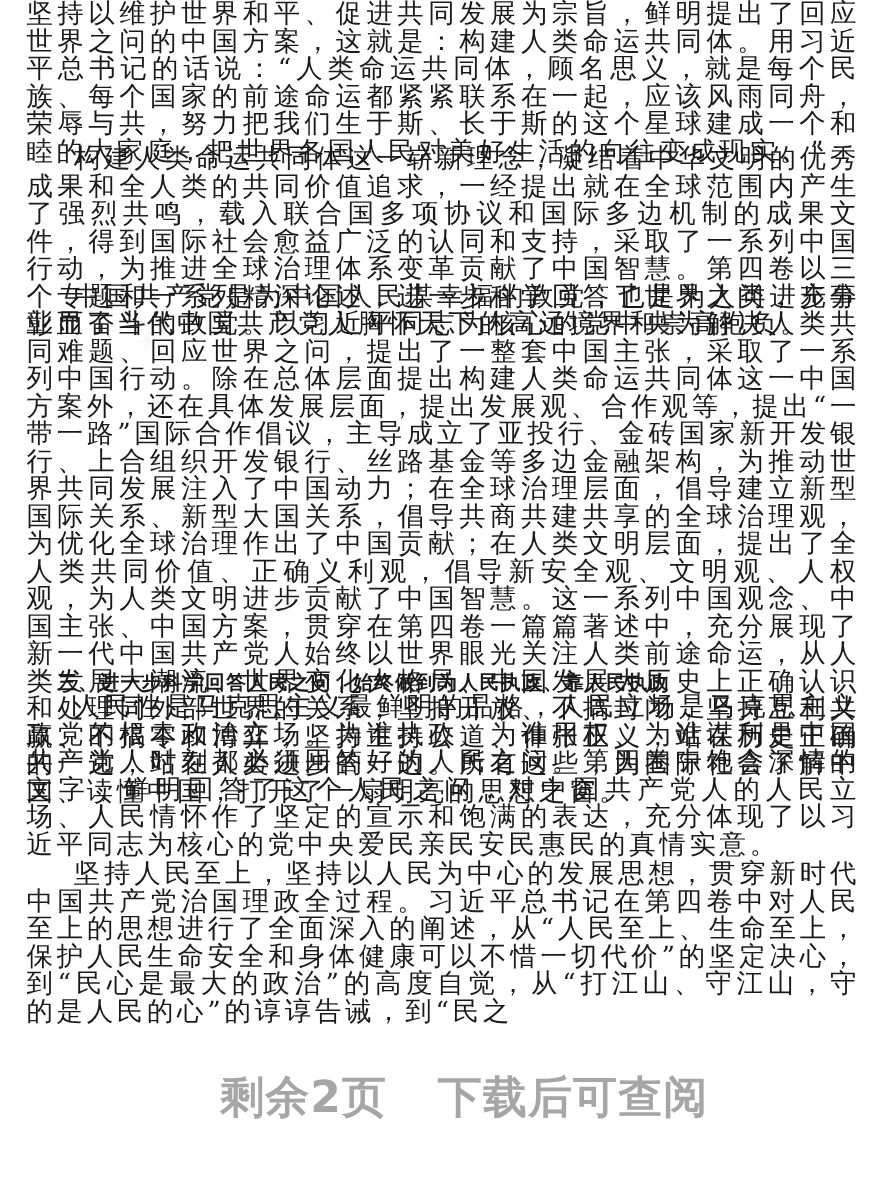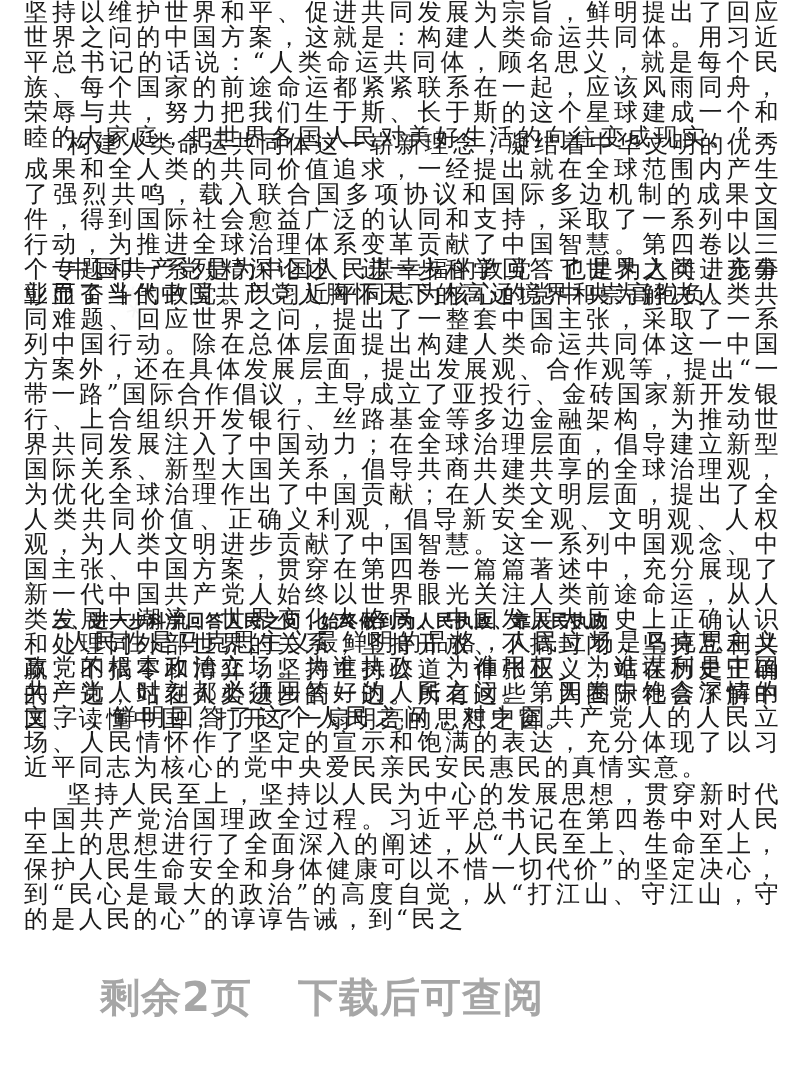--- a/index.html
+++ b/index.html
@@ -58,21 +58,21 @@
       transform: rotate(-45deg);
       pointer-events: none;
       white-space: nowrap;
     }
 
     .footer-banner {
       position: absolute;
       left: 0;
       top: 970px;
       width: 644px;
-      text-align: center;
+      text-align: right;
       font-family: "DejaVu Sans", "Liberation Sans", sans-serif;
       font-weight: bold;
       font-size: 40px;
       color: #a6a6a6;
       letter-spacing: 1px;
     }
     .footer-banner .gap {
       display: inline-block;
       width: 46px;
     }

